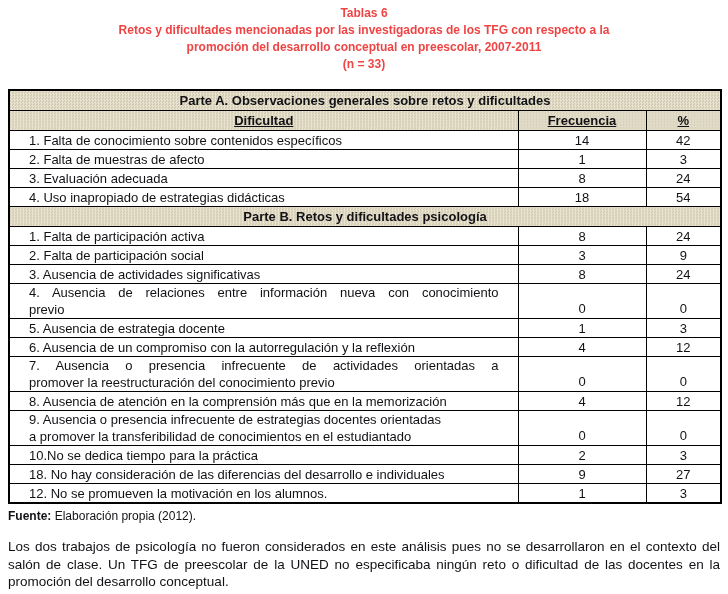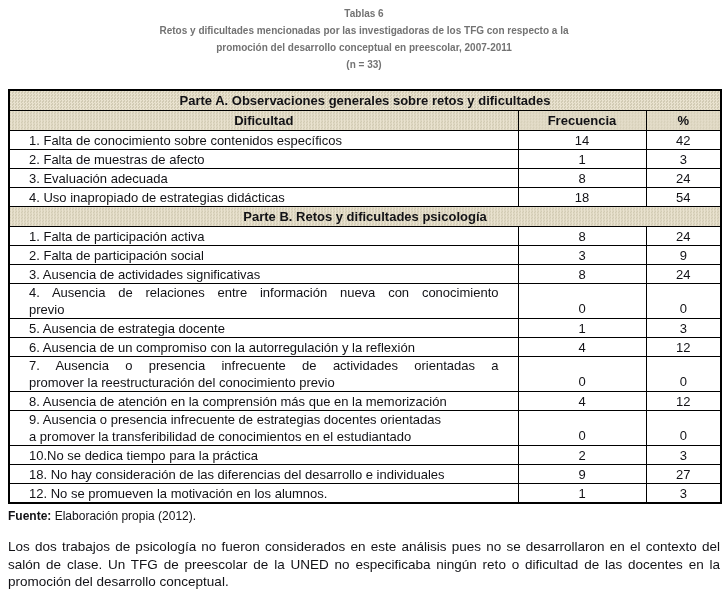--- a/index.html
+++ b/index.html
@@ -8,23 +8,23 @@
     background: #ffffff;
     color: #121216;
     font-family: "Liberation Sans", "DejaVu Sans", sans-serif;
     overflow: hidden;
   }
   .page { padding: 5px 8px 0 8px; }
 
   .title-block {
     text-align: center;
     font-weight: bold;
-    font-size: 10px;
+    font-size: 12px;
     line-height: 17px;
-    color: #737373;
+    color: #ef4444;
   }
 
   table.results {
     width: 712px;
     table-layout: fixed;
     border-collapse: collapse;
     border: 2px solid #000;
     margin-top: 16px;
   }
   col.c-label { width: 509px; }
@@ -46,20 +46,21 @@
   tr.section-row th {
     text-align: center;
     font-weight: bold;
     height: 19px;
     font-size: 13px;
   }
   tr.colhead-row th {
     text-align: center;
     font-weight: bold;
     height: 19px;
+    text-decoration: underline;
   }
   td.lbl { text-align: left; }
   td.num { text-align: center; }
   tr.single td { height: 18px; }
   td.bottom { vertical-align: bottom; padding-bottom: 1px; }
   .line-stretch { text-align: justify; text-align-last: justify; }
 
   .fuente {
     margin-top: 3px;
     font-size: 12px;

